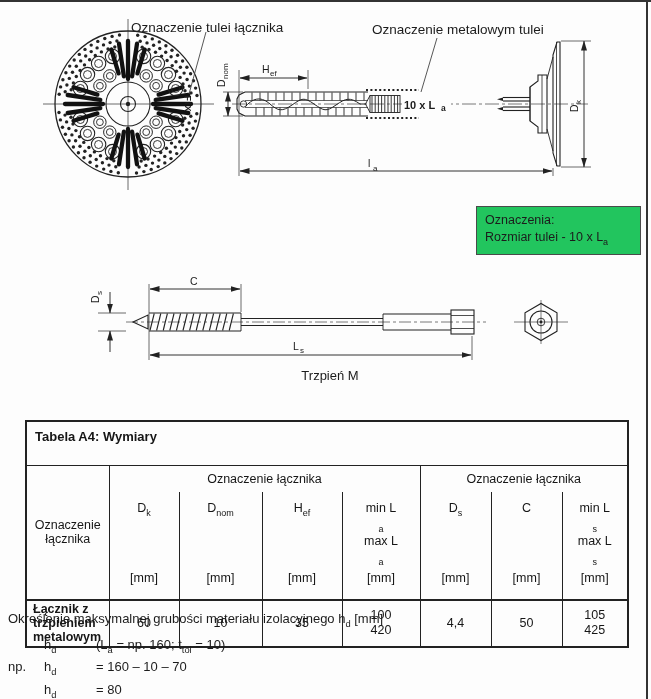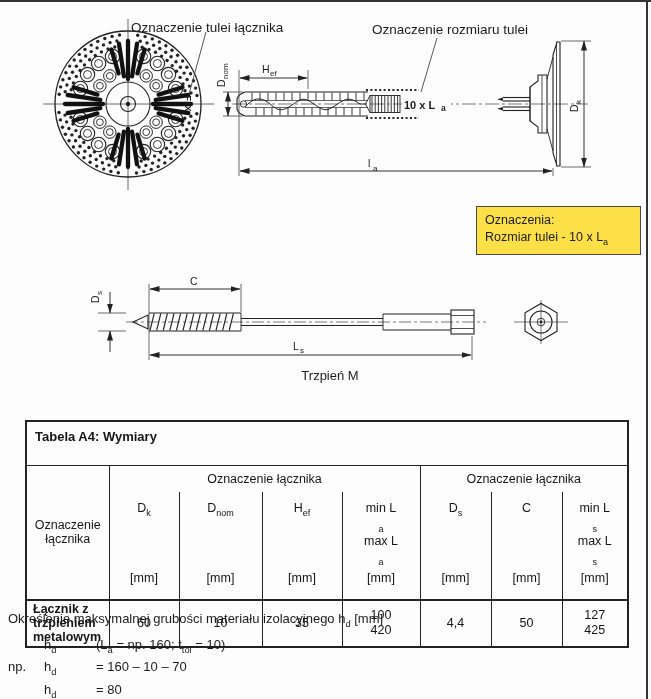--- a/index.html
+++ b/index.html
@@ -16,21 +16,21 @@
   #cap-pin { left:284px; top:368px; width:92px; text-align:center; font-size:13px; }
 
   svg { position:absolute; left:0; }
   #svg-top { top:0; }
   #svg-mid { top:268px; }
   svg text { font-family:"Liberation Sans", sans-serif; fill:#1c1c1c; stroke:none; }
 
   .legend-box {
     position:absolute; left:476px; top:206px; width:147px;
     border:1px solid #4a4a4a; padding:5px 8px 6px 8px;
-    font-size:12.5px; line-height:1.36; background:#fde047;
+    font-size:12.5px; line-height:1.36; background:#22c55e;
   }
   sub { font-size:0.72em; }
 
   .tbl { position:absolute; left:25px; top:420px; width:602px;
          border-collapse:collapse; table-layout:fixed; border:2px solid #222; }
   .tbl td { padding:0; font-size:12.5px; text-align:center; vertical-align:middle; color:#161616; }
   .tbl .title-cell { text-align:left; font-weight:bold; font-size:13px; vertical-align:top;
                      padding:7px 0 0 8px; height:36px; border-bottom:1.2px solid #222; }
   .tbl .vl { border-left:1.2px solid #222; }
   .tbl .dt { border-top:2px solid #222; }
@@ -45,21 +45,21 @@
   .f-head { margin-bottom:7px; }
   .f-row { display:grid; grid-template-columns:36px 52px 152px auto; line-height:17px; align-items:baseline; }
 </style>
 </head>
 <body>
 
 <div class="frame-top"></div>
 <div class="frame-right"></div>
 
 <div class="caption" id="cap-disc">Oznaczenie tulei łącznika</div>
-<div class="caption" id="cap-sleeve">Oznaczenie rozmiaru tulei</div>
+<div class="caption" id="cap-sleeve">Oznaczenie metalowym tulei</div>
 
 <svg id="svg-top" width="651" height="270" viewBox="0 0 651 270">
   <defs>
     <marker id="arrA" viewBox="0 0 10 8" refX="9.5" refY="4" markerWidth="10" markerHeight="8" orient="auto-start-reverse">
       <path d="M0,1 L10,4 L0,7 Z" fill="#222"></path>
     </marker>
   </defs>
 
   <g stroke="#222" fill="none" stroke-width="1.1">
     <line x1="43" y1="104" x2="214" y2="104" stroke-width="0.8" stroke="#444"></line>
@@ -530,21 +530,21 @@
     <td class="vl dt">60</td>
     <td class="vl dt">10</td>
     <td class="vl dt">35</td>
     <td class="vl dt twoline">
       <span>100</span>
       <span>420</span>
     </td>
     <td class="vl dt">4,4</td>
     <td class="vl dt">50</td>
     <td class="vl dt twoline">
-      <span>127</span>
+      <span>105</span>
       <span>425</span>
     </td>
   </tr>
 </tbody>
   </table>
 
 <div class="formulas">
   <div class="f-head"><span>Określenie maksymalnej grubości materiału izolacyjnego h</span><sub>d</sub><span> [mm]</span></div>
   <div class="f-row">
     <span></span>

